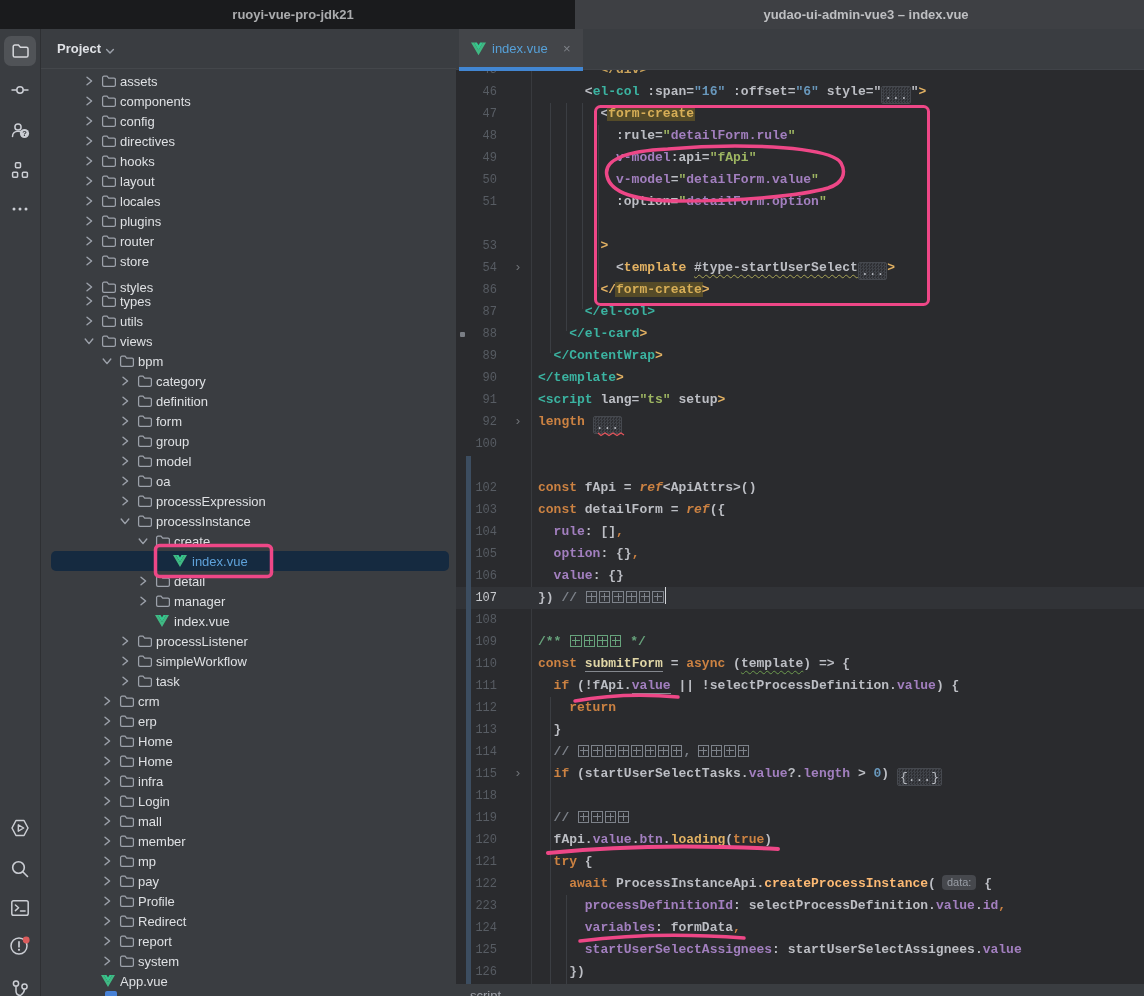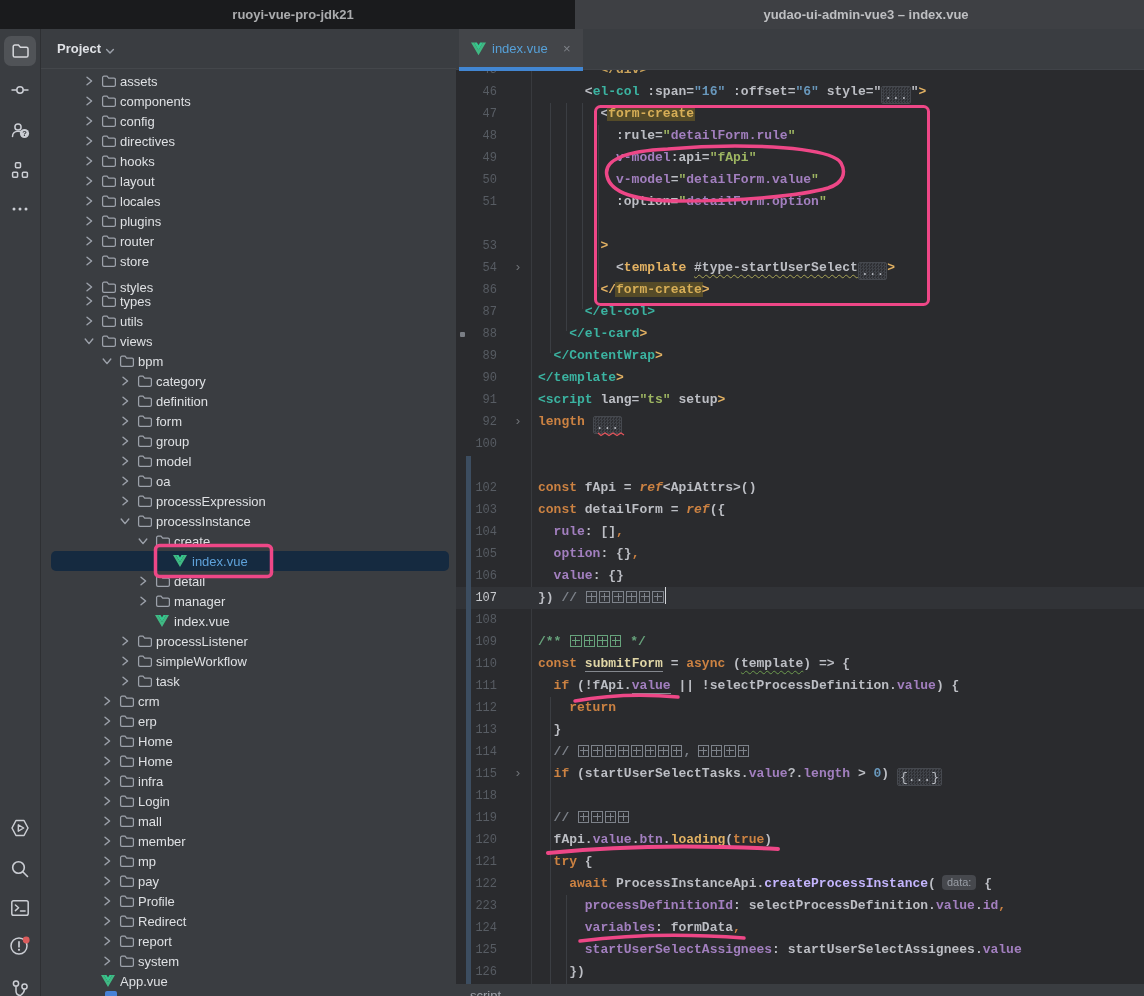--- a/index.html
+++ b/index.html
@@ -864,21 +864,21 @@
 <div class="r" style="top:759px">
         <span class="num">120</span>
         <span class="ct">&nbsp;&nbsp;<span style="color:#bcbec4">fApi.</span><span style="color:#a27fbf">value</span><span style="color:#bcbec4">.</span><span style="color:#a27fbf">btn</span><span style="color:#bcbec4">.</span><span style="color:#e3b263">loading</span><span style="color:#bcbec4">(</span><span style="color:#cc8242">true</span><span style="color:#bcbec4">)</span></span>
       </div>
 <div class="r" style="top:781px">
         <span class="num">121</span>
         <span class="ct">&nbsp;&nbsp;<span style="color:#cc8242">try</span><span style="color:#bcbec4"> {</span></span>
       </div>
 <div class="r" style="top:803px">
         <span class="num">122</span>
-        <span class="ct">&nbsp;&nbsp;&nbsp;&nbsp;<span style="color:#cc8242">await</span><span style="color:#bcbec4"> ProcessInstanceApi.</span><span style="color:#c4b5fd">createProcessInstance</span><span style="color:#bcbec4">(</span><span class="hint">data:</span><span style="color:#bcbec4"> {</span></span>
+        <span class="ct">&nbsp;&nbsp;&nbsp;&nbsp;<span style="color:#cc8242">await</span><span style="color:#bcbec4"> ProcessInstanceApi.</span><span style="color:#fdba74">createProcessInstance</span><span style="color:#bcbec4">(</span><span class="hint">data:</span><span style="color:#bcbec4"> {</span></span>
       </div>
 <div class="r" style="top:825px">
         <span class="num">223</span>
         <span class="ct">&nbsp;&nbsp;&nbsp;&nbsp;&nbsp;&nbsp;<span style="color:#a27fbf">processDefinitionId</span><span style="color:#bcbec4">: selectProcessDefinition.</span><span style="color:#a27fbf">value</span><span style="color:#bcbec4">.</span><span style="color:#a27fbf">id</span><span style="color:#cc8242">,</span></span>
       </div>
 <div class="r" style="top:847px">
         <span class="num">124</span>
         <span class="ct">&nbsp;&nbsp;&nbsp;&nbsp;&nbsp;&nbsp;<span style="color:#a27fbf">variables</span><span style="color:#bcbec4">: formData</span><span style="color:#cc8242">,</span></span>
       </div>
 <div class="r" style="top:869px">

